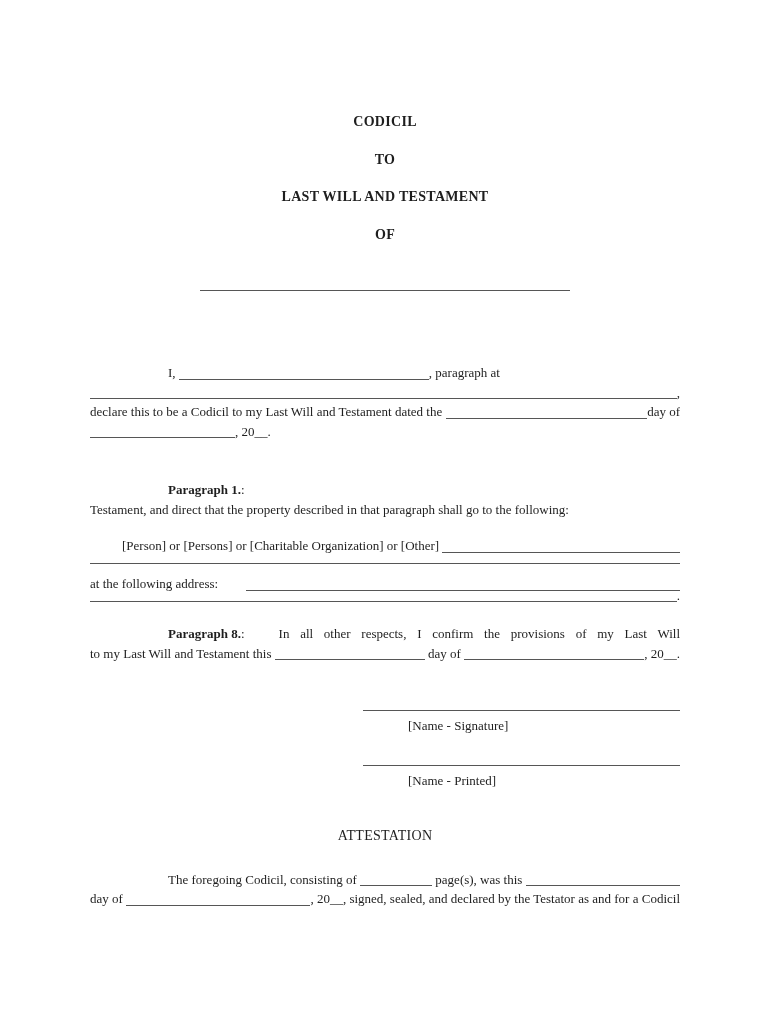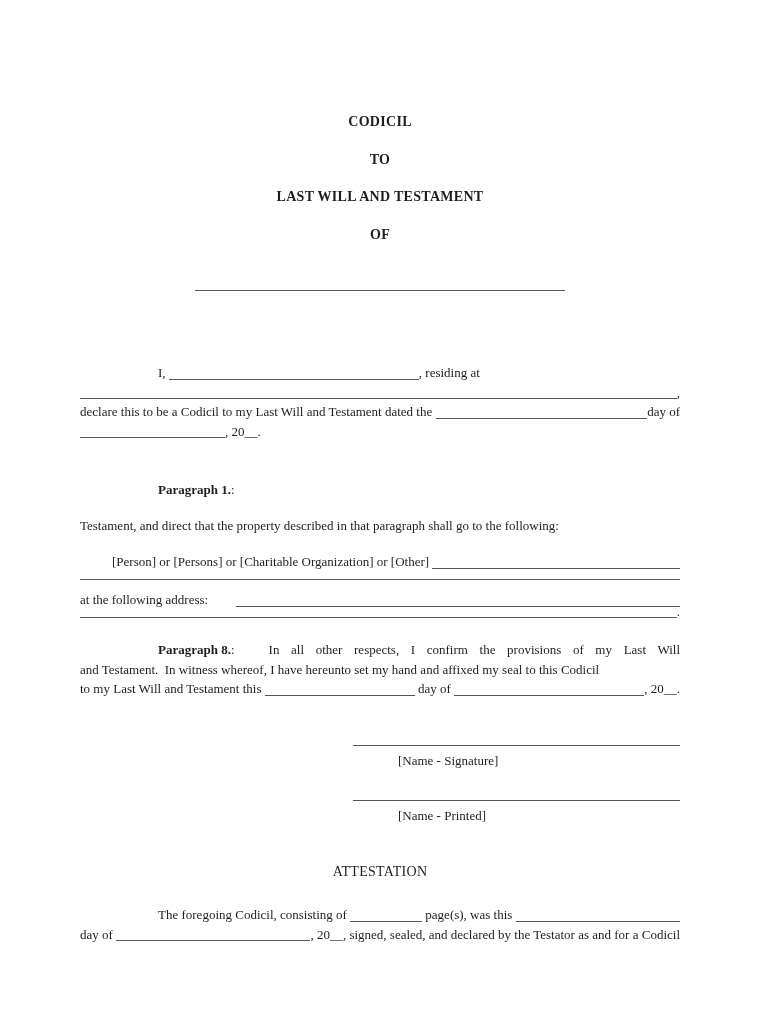--- a/index.html
+++ b/index.html
@@ -8,21 +8,21 @@
     width: 770px;
     height: 1024px;
     background: #ffffff;
     color: #1e1e1e;
     font-family: "Liberation Serif", "DejaVu Serif", serif;
     font-size: 13px;
     overflow: hidden;
   }
   .content {
     position: absolute;
-    left: 80px;
+    left: 90px;
     right: 90px;
     top: 0;
   }
   .line {
     display: flex;
     align-items: baseline;
     line-height: 19.5px;
     min-height: 19.5px;
     overflow: hidden;
   }
@@ -65,21 +65,21 @@
       <div class="line center title" style="margin-top: 18.5px;">
         <span class="seg text b">OF</span>
       </div>
       <div class="line center" style="margin-top: 30px;">
         <span class="seg blank" style="width: 370px;"></span>
       </div>
       <div class="line" style="margin-top: 69px;">
         <span class="seg gap" style="width: 78px;"></span>
         <span class="seg text">I, </span>
         <span class="seg blank" style="width: 250px;"></span>
-        <span class="seg text">, residing at </span>
+        <span class="seg text">, paragraph at </span>
         <span class="seg blank"></span>
       </div>
       <div class="line" style="margin-top: 0px;">
         <span class="seg blank fill"></span>
         <span class="seg text">,</span>
       </div>
       <div class="line" style="margin-top: 0px;">
         <span class="seg text">declare this to be a Codicil to my Last Will and Testament dated the </span>
         <span class="seg blank fill"></span>
         <span class="seg text">day of</span>
@@ -87,21 +87,21 @@
       <div class="line" style="margin-top: 0px;">
         <span class="seg blank" style="width: 145px;"></span>
         <span class="seg text">, 20__.</span>
       </div>
       <div class="line" style="margin-top: 39px;">
         <span class="seg gap" style="width: 78px;"></span>
         <span class="seg text b">Paragraph 1.</span>
         <span class="seg text">:</span>
         <span class="seg gap" style="width: 34px;"></span>
       </div>
-      <div class="line" style="margin-top: 16px;">
+      <div class="line" style="margin-top: 0px;">
         <span class="seg text">Testament, and direct that the property described in that paragraph shall go to the following:</span>
       </div>
       <div class="line" style="margin-top: 17px; margin-left: 32px;">
         <span class="seg text">[Person] or [Persons] or [Charitable Organization] or [Other] </span>
         <span class="seg blank fill"></span>
       </div>
       <div class="line" style="margin-top: -8px;">
         <span class="seg blank fill"></span>
       </div>
       <div class="line" style="margin-top: 7px;">
@@ -112,23 +112,20 @@
       <div class="line" style="margin-top: -8px;">
         <span class="seg blank fill"></span>
         <span class="seg text">.</span>
       </div>
       <div class="line" style="margin-top: 19px;">
         <span class="seg gap" style="width: 78px;"></span>
         <span class="seg text b">Paragraph 8.</span>
         <span class="seg text">:</span>
         <span class="seg gap" style="width: 34px;"></span>
         <span class="seg jtext">In all other respects, I confirm the provisions of my Last Will</span>
-      </div>
-      <div class="line" style="margin-top: 0px;">
-        <span class="seg text">and Testament.  In witness whereof, I have hereunto set my hand and affixed my seal to this Codicil</span>
       </div>
       <div class="line" style="margin-top: 0px;">
         <span class="seg text">to my Last Will and Testament this </span>
         <span class="seg blank" style="width: 150px;"></span>
         <span class="seg text"> day of </span>
         <span class="seg blank fill"></span>
         <span class="seg text">, 20__.</span>
       </div>
       <div class="line" style="margin-top: 31px;">
         <span class="seg gap" style="width: 273px;"></span>

